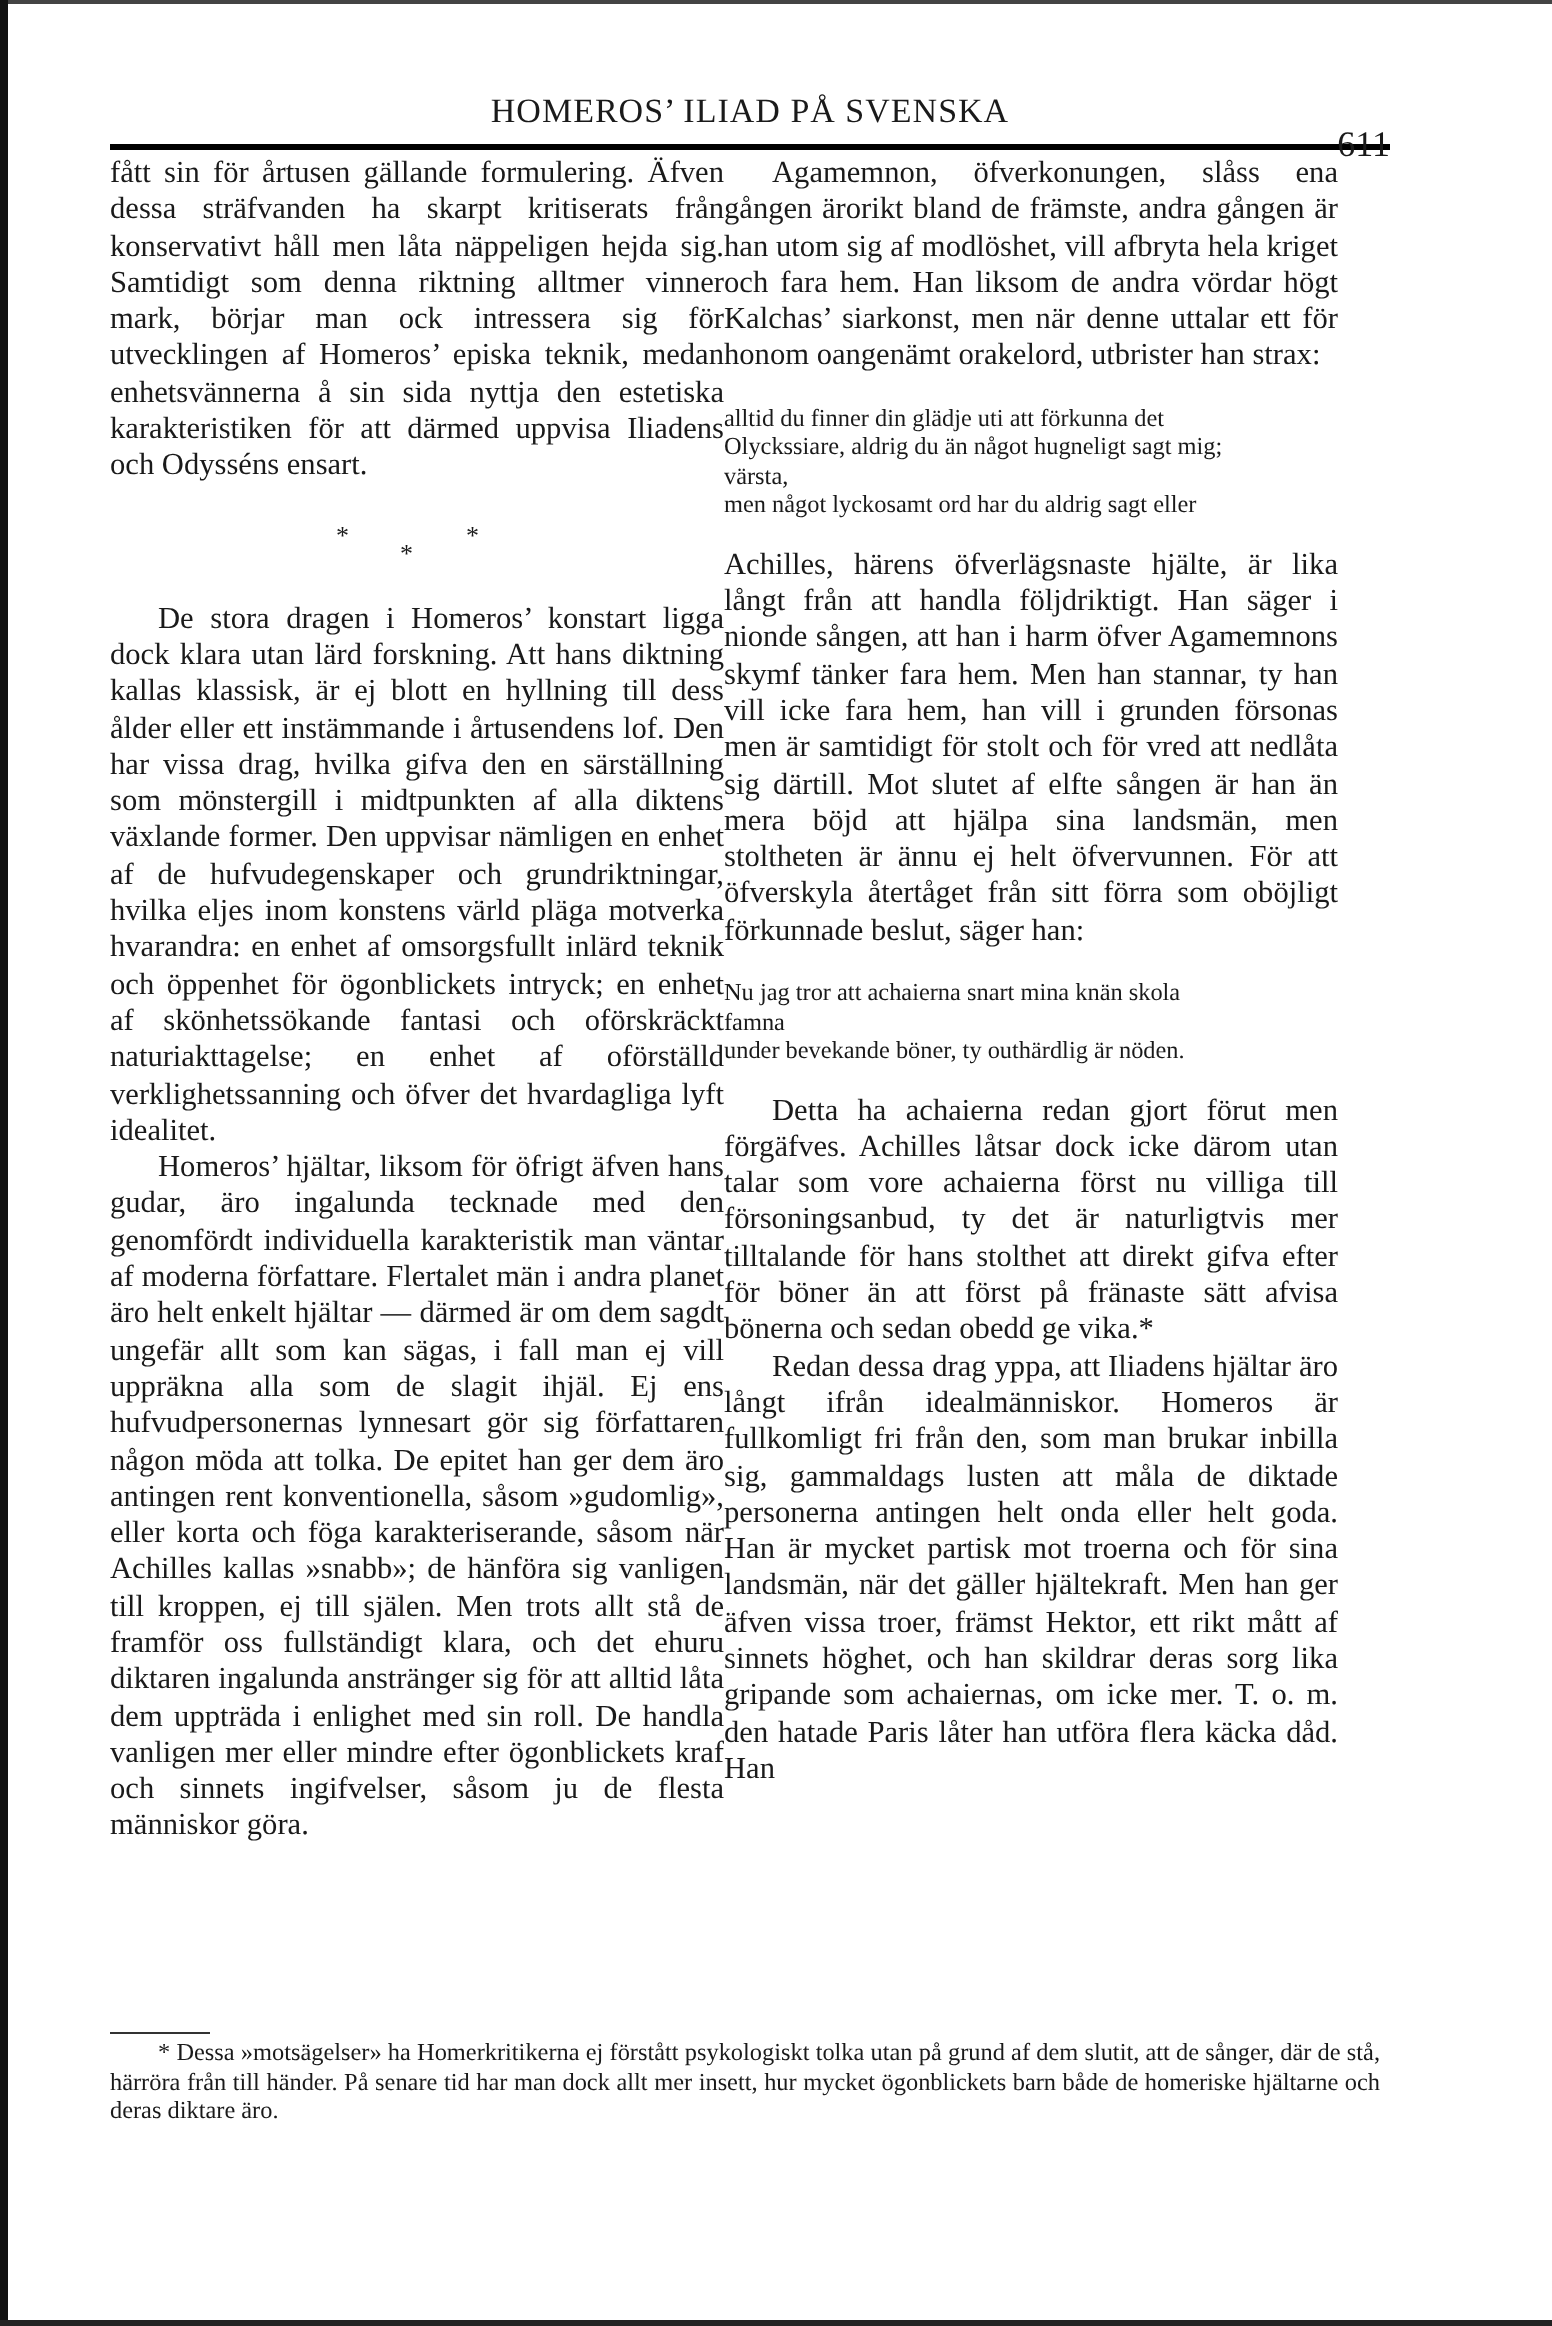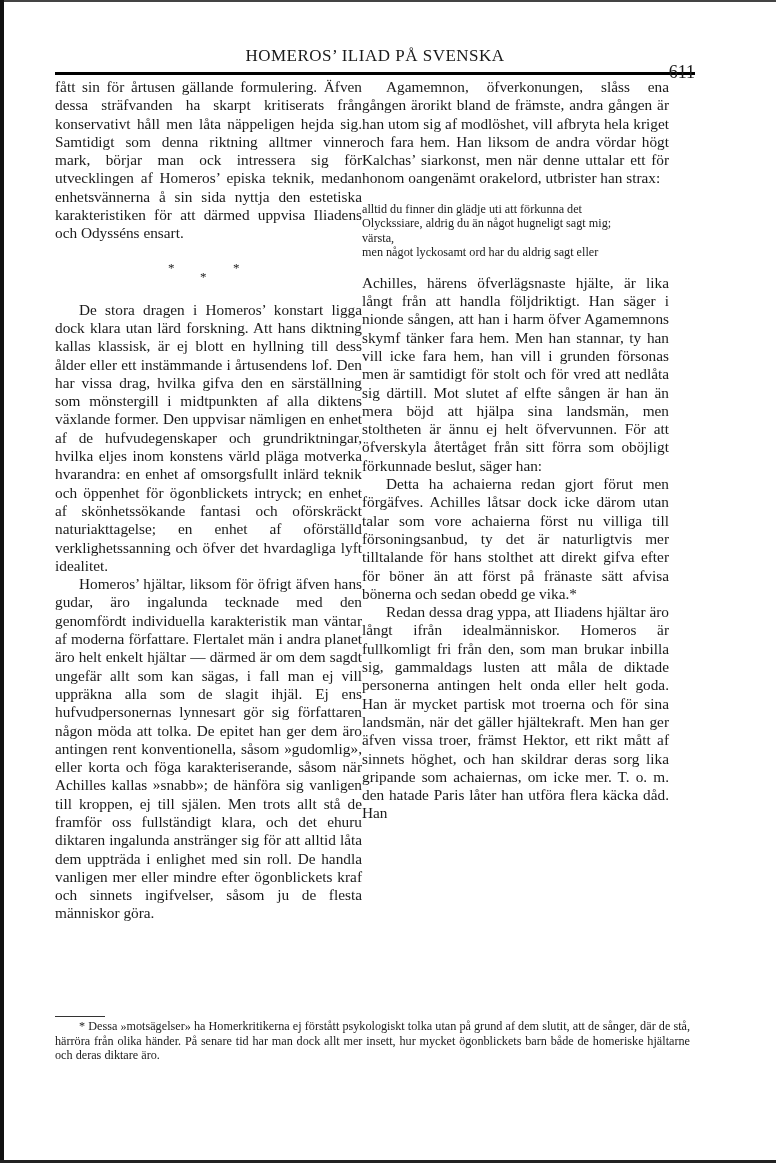--- a/index.html
+++ b/index.html
@@ -49,18 +49,23 @@
 
 <div class="col col-right">
   <p class="indent">Agamemnon, öfverkonungen, slåss ena gången ärorikt bland de främste, andra gången är han utom sig af modlöshet, vill afbryta hela kriget och fara hem. Han liksom de andra vördar högt Kalchas’ siarkonst, men när denne uttalar ett för honom oangenämt orakelord, utbrister han strax:</p>
   <div class="verse">
     <span class="line">alltid du finner din glädje uti att förkunna det</span>
     <span class="line">Olyckssiare, aldrig du än något hugneligt sagt mig;</span>
     <span class="cont">värsta,</span>
     <span class="line">men något lyckosamt ord har du aldrig sagt eller</span>
   </div>
   <p>Achilles, härens öfverlägsnaste hjälte, är lika långt från att handla följdriktigt. Han säger i nionde sången, att han i harm öfver Agamemnons skymf tänker fara hem. Men han stannar, ty han vill icke fara hem, han vill i grunden försonas men är samtidigt för stolt och för vred att nedlåta sig därtill. Mot slutet af elfte sången är han än mera böjd att hjälpa sina landsmän, men stoltheten är ännu ej helt öfvervunnen. För att öfverskyla återtåget från sitt förra som oböjligt förkunnade beslut, säger han:</p>
+  <div class="verse">
+    <span class="line">Nu jag tror att achaierna snart mina knän skola</span>
+    <span class="cont">famna</span>
+    <span class="line">under bevekande böner, ty outhärdlig är nöden.</span>
+  </div>
   <p class="indent">Detta ha achaierna redan gjort förut men förgäfves. Achilles låtsar dock icke därom utan talar som vore achaierna först nu villiga till försoningsanbud, ty det är naturligtvis mer tilltalande för hans stolthet att direkt gifva efter för böner än att först på fränaste sätt afvisa bönerna och sedan obedd ge vika.*</p>
   <p class="indent">Redan dessa drag yppa, att Iliadens hjältar äro långt ifrån idealmänniskor. Homeros är fullkomligt fri från den, som man brukar inbilla sig, gammaldags lusten att måla de diktade personerna antingen helt onda eller helt goda. Han är mycket partisk mot troerna och för sina landsmän, när det gäller hjältekraft. Men han ger äfven vissa troer, främst Hektor, ett rikt mått af sinnets höghet, och han skildrar deras sorg lika gripande som achaiernas, om icke mer. T. o. m. den hatade Paris låter han utföra flera käcka dåd. Han</p>
 </div>
 
 <div class="footnote-rule"></div>
-<div class="footnote">* Dessa »motsägelser» ha Homerkritikerna ej förstått psykologiskt tolka utan på grund af dem slutit, att de sånger, där de stå, härröra från olika händer. På senare tid har man dock allt mer insett, hur mycket ögonblickets barn både de homeriske hjältarne och deras diktare äro.</div>
+<div class="footnote">* Dessa »motsägelser» ha Homerkritikerna ej förstått psykologiskt tolka utan på grund af dem slutit, att de sånger, där de stå, härröra från till händer. På senare tid har man dock allt mer insett, hur mycket ögonblickets barn både de homeriske hjältarne och deras diktare äro.</div>
 
 </body></html>

